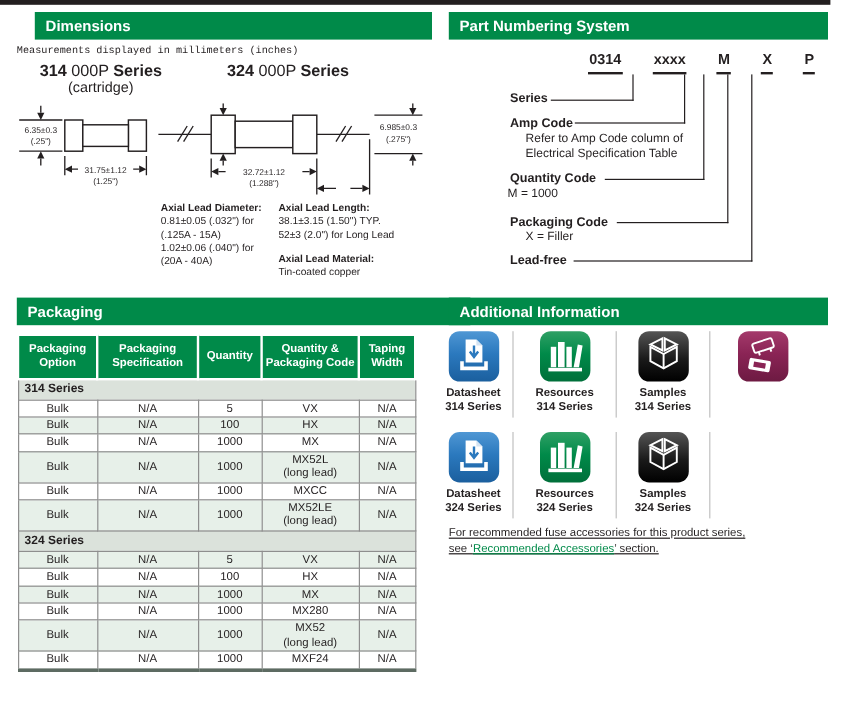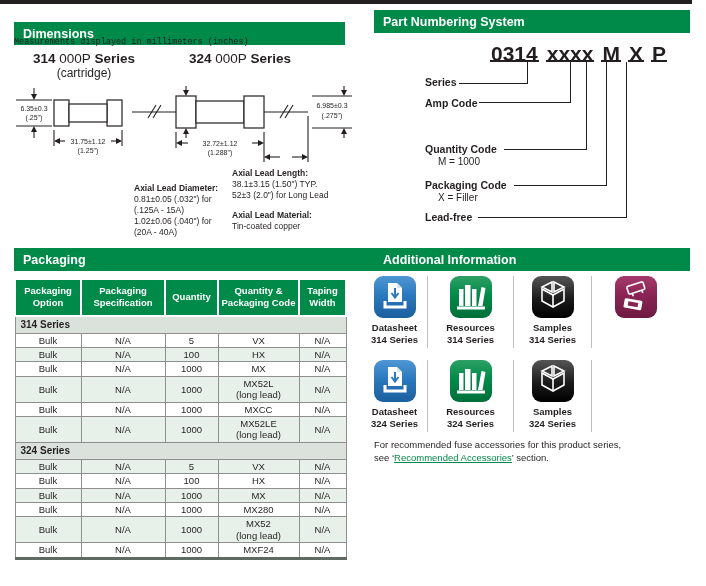--- a/index.html
+++ b/index.html
@@ -16,21 +16,21 @@
   .dim-svg{position:absolute;}
   .dim-svg line{stroke:#231f20;stroke-width:1.1;}
   .dim-svg rect{stroke:#231f20;stroke-width:1.2;fill:#fff;}
   .dim-svg polygon{fill:#231f20;stroke:none;}
   .dim-svg text{fill:#231f20;font-size:7px;font-family:"Liberation Sans",sans-serif;}
   .lead-block{position:absolute;font-size:8.5px;line-height:1.3;}
   .lead-title{font-weight:bold;}
   .lead-title.spaced{margin-top:9px;}
   
   #pn-diagram{position:absolute;left:374px;top:40px;width:318px;height:195px;}
-  #pn-code{position:absolute;left:116px;top:2px;display:flex;gap:7px;font-size:21px;font-weight:bold;}
+  #pn-code{position:absolute;left:116px;top:2px;display:flex;gap:25px;font-size:12px;font-weight:bold;}
   #pn-code span{display:inline-block;height:18px;border-bottom:2px solid #231f20;padding:0 1px;}
   .pn-label{position:absolute;font-size:10.5px;font-weight:bold;white-space:nowrap;}
   .pn-sub{position:absolute;font-size:10px;line-height:1.25;white-space:pre-line;}
   .pn-line{position:absolute;border-right:1.5px solid #231f20;border-bottom:1.5px solid #231f20;}
   
   #pkg-table{position:absolute;left:14px;top:278px;width:331px;border-collapse:collapse;table-layout:fixed;font-size:9.5px;}
   #pkg-table th{background:#008A49;color:#fff;font-size:9.5px;font-weight:bold;border:2px solid #fff;padding:5px 1px;line-height:1.3;vertical-align:middle;}
   #pkg-table td{border:1px solid #8e8e8e;text-align:center;padding:1px 2px;white-space:pre-line;line-height:1.2;}
   #pkg-table tr.series td{background:#DBE2DB;text-align:left;font-weight:bold;font-size:10px;padding:2px 0 2px 5px;}
   #pkg-table tr.alt td{background:#E7F0E9;}
@@ -38,21 +38,21 @@
   
   #tiles{position:absolute;left:362px;top:276px;width:318px;display:grid;grid-template-columns:66px 86px 78px 88px;row-gap:12px;}
   .tile{display:flex;flex-direction:column;align-items:center;padding-bottom:2px;cursor:pointer;}
   .tile.divider{border-right:1px solid #c0c0c0;}
   .tile-icon{width:42px;height:42px;border-radius:9px;flex:0 0 auto;}
   .tile-icon.blue{background:linear-gradient(180deg,#4f97d4 0%,#2B79BE 45%,#1b5f9e 100%);}
   .tile-icon.green{background:linear-gradient(180deg,#2fa065 0%,#008A49 45%,#006f3a 100%);}
   .tile-icon.black{background:linear-gradient(180deg,#555 0%,#1A1A1A 55%,#000 100%);}
   .tile-icon.maroon{background:linear-gradient(180deg,#a43a6b 0%,#8A2455 45%,#6d1a42 100%);}
   .tile-label{margin-top:4px;font-size:9.5px;font-weight:bold;text-align:center;line-height:1.25;white-space:nowrap;}
-  #addl-footer{position:absolute;left:374px;top:438px;font-size:9.5px;line-height:1.4;}
+  #addl-footer{position:absolute;left:374px;top:438px;font-size:9.5px;line-height:1.4;text-decoration:underline;}
   .link{color:#008A49;text-decoration:underline;}
 </style>
 </head>
 <body>
 
 <svg width="0" height="0" style="position:absolute" aria-hidden="true">
   <defs>
     <symbol id="sym-datasheet" viewBox="0 0 42 42">
       <path d="M14 7 h9 l5 5 v14 h-14 z" fill="#fff"></path>
       <path d="M23 7 l5 5 h-5 z" fill="#d4e4f3"></path>
@@ -83,21 +83,21 @@
       <g transform="rotate(10 18 28)">
         <rect x="9" y="23.5" width="18" height="9.5" rx="1.5" fill="#fff"></rect>
         <rect x="13" y="26" width="10" height="4.5" fill="#8A2455"></rect>
       </g>
     </symbol>
   </defs>
 </svg>
 
 <div id="top-rule"></div>
 
-<div class="bar" style="left:14px;top:10px;width:331px;margin-top:12px;">
+<div class="bar" style="left:29px;top:10px;width:331px;">
   <span>Dimensions</span>
 </div>
 <div class="abs" id="dim-note">Measurements displayed in millimeters (inches)</div>
 
 <div class="series-title" style="left:14px;top:52px;">
   <span class="b">314</span><span> 000P </span><span class="b">Series</span>
   <div class="series-sub">(cartridge)</div>
 </div>
 <div class="series-title" style="left:170px;top:52px;">
   <span class="b">324</span><span> 000P </span><span class="b">Series</span>
@@ -155,21 +155,21 @@
   <polygon points="134,57 128,54 128,60"></polygon>
   <text x="90" y="60" text-anchor="middle">32.72±1.12</text>
   <text x="90" y="69" text-anchor="middle">(1.288")</text>
   <line x1="178" y1="30" x2="178" y2="76"></line>
   <polygon points="134,71 140,68 140,74"></polygon>
   <line x1="140" y1="71" x2="150" y2="71"></line>
   <line x1="162" y1="71" x2="172" y2="71"></line>
   <polygon points="178,71 172,68 172,74"></polygon>
 </svg>
 
-<div class="lead-block" style="left:134px;top:168px;width:100px;margin-top:15px;">
+<div class="lead-block" style="left:134px;top:168px;width:100px;">
   <div class="lead-title">Axial Lead Diameter:</div>
   <div>0.81±0.05 (.032") for</div>
   <div>(.125A - 15A)</div>
   <div>1.02±0.06 (.040") for</div>
   <div>(20A - 40A)</div>
 </div>
 <div class="lead-block" style="left:232px;top:168px;width:122px;">
   <div class="lead-title">Axial Lead Length:</div>
   <div>38.1±3.15 (1.50") TYP.</div>
   <div>52±3 (2.0") for Long Lead</div>
@@ -189,22 +189,24 @@
     <span>X</span>
     <span>P</span>
   </div>
   <div class="pn-line" style="left:85px;top:22px;width:68px;height:21px;"></div>
   <div class="pn-line" style="left:105px;top:22px;width:91px;height:40px;"></div>
   <div class="pn-line" style="left:130px;top:22px;width:82px;height:87px;"></div>
   <div class="pn-line" style="left:140px;top:22px;width:92px;height:123px;"></div>
   <div class="pn-line" style="left:104px;top:22px;width:148px;height:155px;"></div>
   <div class="pn-label" style="left:51px;top:36px;">Series</div>
   <div class="pn-label" style="left:51px;top:57px;">Amp Code</div>
+  <div class="pn-sub" style="left:64px;top:70px;">Refer to Amp Code column of
+Electrical Specification Table</div>
   <div class="pn-label" style="left:51px;top:103px;">Quantity Code</div>
-  <div class="pn-sub" style="left:64px;top:116px;">M = 1000</div>
+  <div class="pn-sub" style="left:49px;top:116px;">M = 1000</div>
   <div class="pn-label" style="left:51px;top:139px;">Packaging Code</div>
   <div class="pn-sub" style="left:64px;top:152px;">X = Filler</div>
   <div class="pn-label" style="left:51px;top:171px;">Lead-free</div>
 </div>
 
 <div class="bar" style="left:14px;top:248px;width:378px;">
   <span>Packaging</span>
 </div>
 
 <table id="pkg-table">

